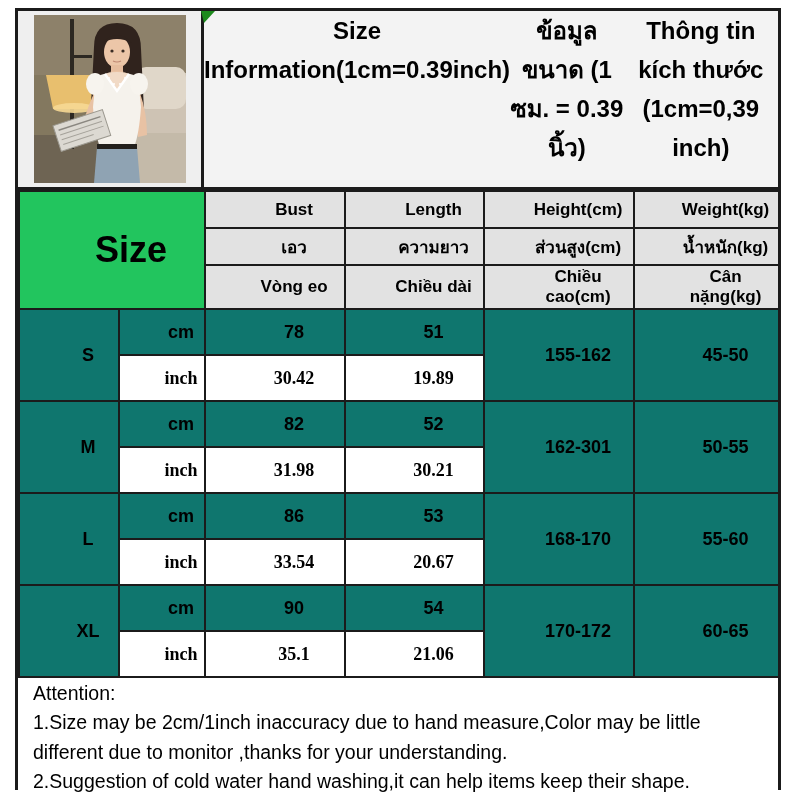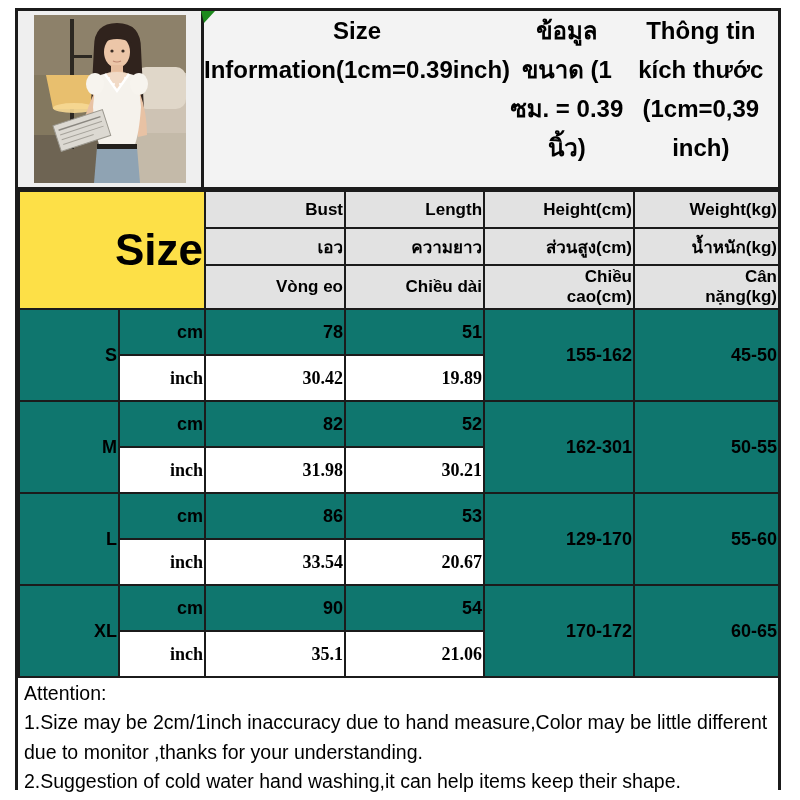--- a/index.html
+++ b/index.html
@@ -5,31 +5,31 @@
   html,body{margin:0;padding:0;background:#ffffff;}
   body{width:800px;height:800px;position:relative;font-family:"Liberation Sans","DejaVu Sans",sans-serif;color:#000;}
   .frame{position:absolute;left:15px;top:8px;width:766px;height:782px;border:3px solid #1b1b1b;box-sizing:border-box;background:#fff;}
   
   .band1{display:flex;height:179px;border-bottom:3px solid #1b1b1b;box-sizing:border-box;}
   .photo-cell{width:186px;min-width:186px;border-right:3px solid #1b1b1b;box-sizing:border-box;background:#efefef;display:flex;align-items:center;justify-content:center;position:relative;}
   .title-cell{flex:1;background:#f3f3f3;display:flex;flex-direction:row;justify-content:center;text-align:center;font-weight:bold;font-size:24px;line-height:39px;position:relative;}
   .corner-marker{position:absolute;left:-3px;top:0;}
   
   table.size-table{width:100%;border-collapse:collapse;table-layout:fixed;}
-  table.size-table td{border:2px solid #1b1b1b;text-align:right;vertical-align:middle;overflow:hidden;padding-left:39px;}
+  table.size-table td{border:2px solid #1b1b1b;text-align:center;vertical-align:middle;overflow:hidden;padding-left:39px;}
   .hdr td{background:#e2e2e2;font-weight:bold;font-size:17px;height:33px;}
-  td.size-big{background:#fde047;font-size:44px;font-weight:bold;}
+  td.size-big{background:#22c55e;font-size:36px;font-weight:bold;}
   td.size-letter{background:#dadada;font-weight:bold;font-size:20px;}
   tr.row-cm td{background:#0f766e;height:42px;font-size:18px;}
   tr.row-inch td{background:#ffffff;height:42px;font-size:18px;font-family:Liberation Serif, serif;}
   td.unit-label{font-weight:bold;font-size:18px;}
   td.range-cell{background:#f0f0f0;font-size:18px;}
   td.num{font-weight:bold;}
   
-  .attention{padding:1px 6px 0 6px;background:#fff;font-size:19.5px;line-height:1.5;}
+  .attention{padding:1px 6px 0 15px;background:#fff;font-size:19.5px;line-height:1.5;}
   .attention div{margin:0;}
 </style>
 </head>
 <body>
 
 <div class="frame">
 
   <div class="band1">
     <div class="photo-cell">
       <svg width="152" height="168" viewBox="0 0 152 168" role="img">
@@ -145,21 +145,21 @@
       <td class="unit-label">inch</td>
       <td class="num">31.98</td>
       <td class="num">30.21</td>
     </tr>
 
     <tr class="row-cm">
       <td rowspan="2" class="size-letter">L</td>
       <td class="unit-label">cm</td>
       <td class="num">86</td>
       <td class="num">53</td>
-      <td rowspan="2" class="range-cell num">129-170</td>
+      <td rowspan="2" class="range-cell num">168-170</td>
       <td rowspan="2" class="range-cell num">55-60</td>
     </tr>
     <tr class="row-inch">
       <td class="unit-label">inch</td>
       <td class="num">33.54</td>
       <td class="num">20.67</td>
     </tr>
 
     <tr class="row-cm">
       <td rowspan="2" class="size-letter">XL</td>

